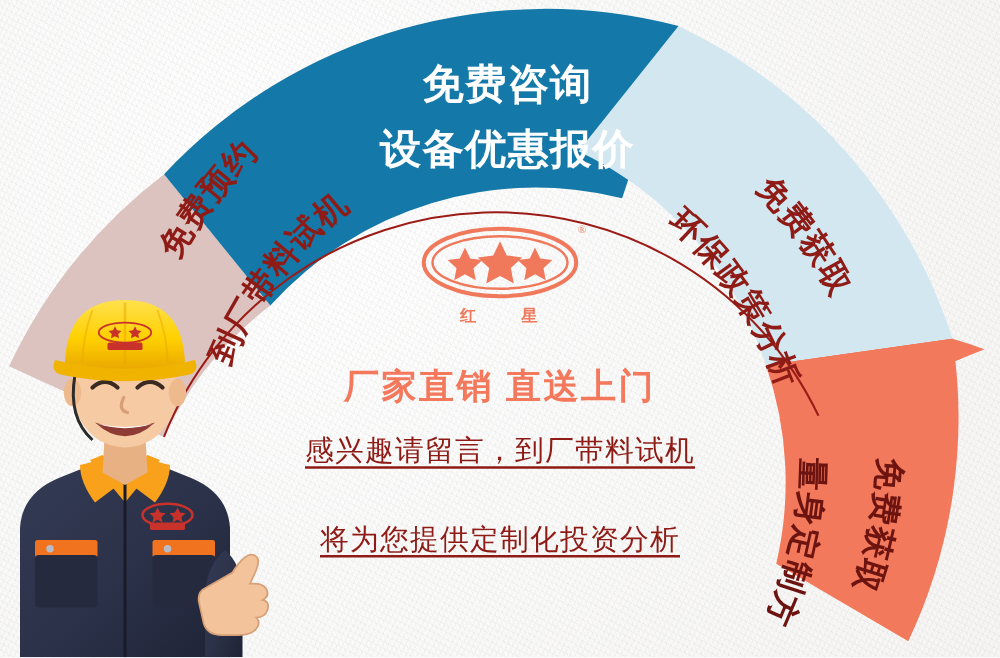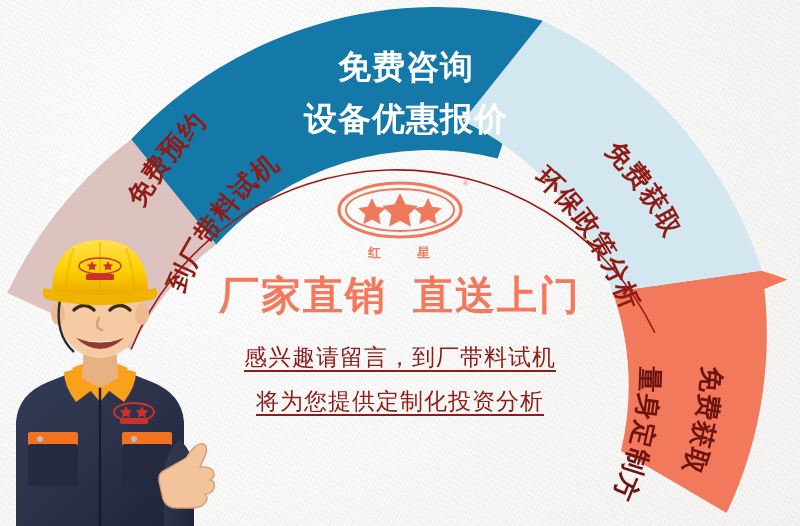--- a/index.html
+++ b/index.html
@@ -85,39 +85,39 @@
     display: flex;
     justify-content: center;
     gap: 34px;
     font-size: 13px;
     font-weight: bold;
     color: #f0795c;
     letter-spacing: 2px;
   }
 
   .headline {
-    font-size: 40px;
+    font-size: 28px;
     font-weight: bold;
     color: #f4785b;
     letter-spacing: 2px;
     line-height: 1.05;
-    margin-top: 16px;
+    margin-top: 32px;
     white-space: nowrap;
-    font-family: Liberation Mono, monospace;
   }
 
   .subline {
     font-size: 23px;
     color: #8e1b15;
     letter-spacing: 1px;
     line-height: 1.9;
     text-decoration: underline;
     text-underline-offset: 5px;
     text-decoration-thickness: 1.5px;
     white-space: nowrap;
+    margin-top: 27px;
   }
 
   .subline-1 { margin-top: 16px; }
 
   
   .worker {
     position: absolute;
     left: -6px;
     bottom: 0;
     width: 230px;

